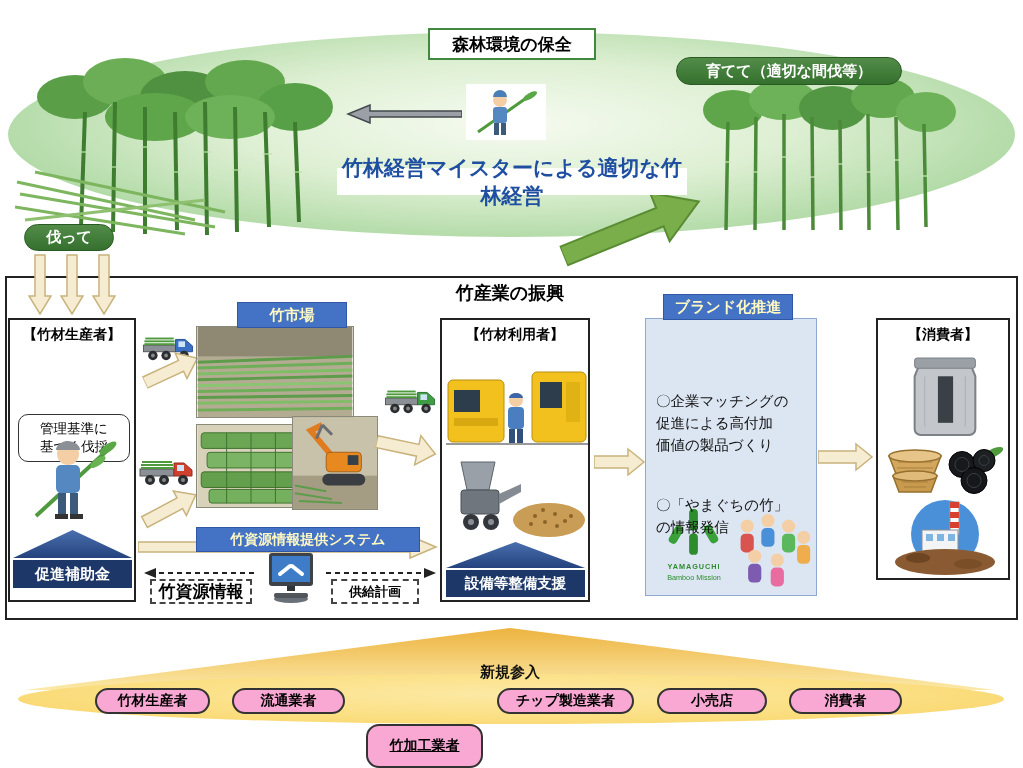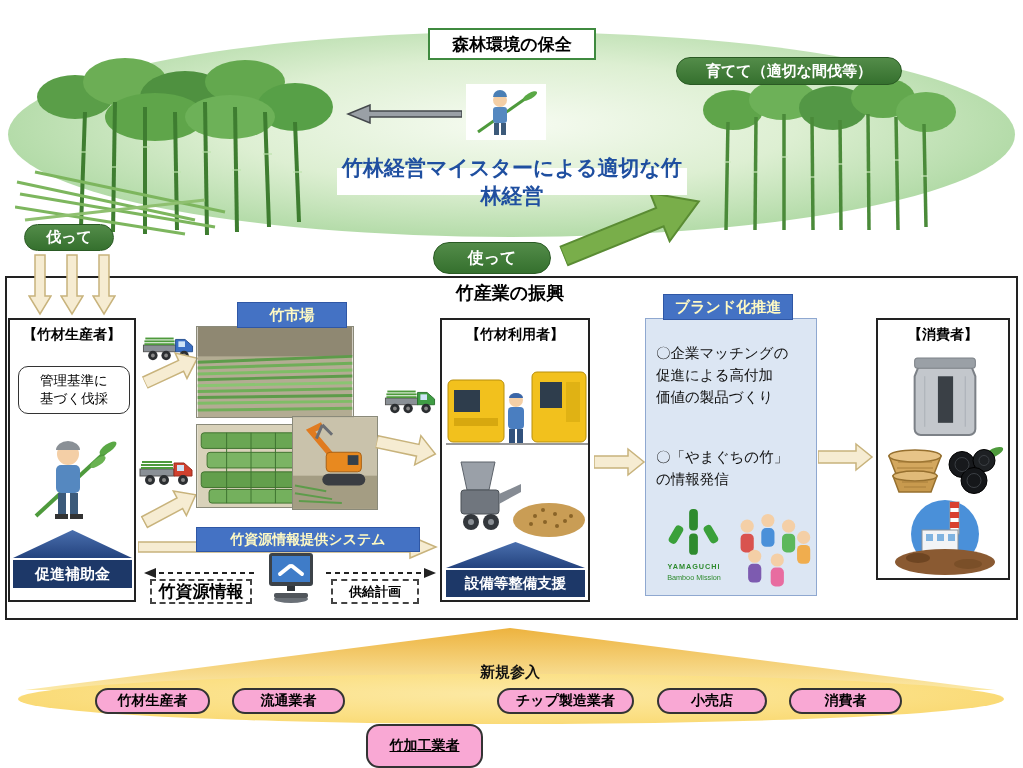--- a/index.html
+++ b/index.html
@@ -8,21 +8,21 @@
   .abs { position:absolute; }
   .flex { display:flex; align-items:center; justify-content:center; text-align:center; }
   .pill { background:linear-gradient(#538c49,#35702e); color:#fff; font-weight:bold;
           border-radius:15px; border:1px solid #2a5a24; }
   .bluelabel { background:#4472c4; color:#fef9c3; font-weight:bold; border:1px solid #2f57a5; }
   .navy { background:#1d3868; color:#fff; font-weight:bold; }
   .pennant { clip-path:polygon(50% 0,100% 100%,0 100%); background:linear-gradient(#4a6fae,#24437e); }
   .frame { background:#fff; border:2px solid #222; }
   .innerbox { background:#fff; border:2px solid #222; }
   .dashedbox { background:#fff; border:2px dashed #444; font-weight:bold; }
-  .prel { white-space:pre-line; }
+  .prel { white-space:pre-line;margin-top:48px; }
   svg { display:block; width:100%; height:100%; }
   .ellipse-top { background:radial-gradient(ellipse at 50% 45%, #f6fbf1 0%, #ddefd2 40%, #b3dba8 72%, #8fc88f 100%);
                  border-radius:50%; }
   .tri { clip-path:polygon(50% 0,100% 100%,0 100%); background:linear-gradient(180deg,#edb33f,#fbe9a8); }
   .yellow-ellipse { border-radius:50%; background:radial-gradient(ellipse at 50% 40%, #fce9a4 0%, #fbdf83 55%, #f8d363 100%); }
   .entity { background:#f9a8d4; border:2px solid #333; border-radius:13px; font-weight:bold; font-size:14px; }
 </style>
 </head>
 <body>
 
@@ -146,21 +146,20 @@
     <svg viewBox="0 0 24 62">
         <polygon points="7,1 17,1 17,42 23,42 12,60 1,42 7,42" fill="#f6ecd2" stroke="#c8b37c" stroke-width="1.5"></polygon>
       </svg>
   </div>
   <div class="abs" style="left:92px;top:254px;width:24px;height:62px;">
     <svg viewBox="0 0 24 62">
         <polygon points="7,1 17,1 17,42 23,42 12,60 1,42 7,42" fill="#f6ecd2" stroke="#c8b37c" stroke-width="1.5"></polygon>
       </svg>
   </div>
 
-  <div class="abs flex pill" style="left:433px;top:242px;width:118px;height:32px;font-size:16px;border-radius:16px;">使って</div>
   <div class="abs flex" style="left:420px;top:280px;width:180px;height:26px;font-weight:bold;font-size:18px;color:#000;">竹産業の振興</div>
 
   <div class="abs innerbox" style="left:8px;top:318px;width:128px;height:284px;">
     <div class="abs flex" style="left:0;top:4px;width:100%;height:22px;font-weight:bold;font-size:14px;">【竹材生産者】</div>
     <div class="abs flex prel" style="left:8px;top:46px;width:112px;height:48px;border:1.5px solid #333;border-radius:10px;font-size:13.5px;">管理基準に
 基づく伐採</div>
     <div class="abs" style="left:16px;top:108px;width:96px;height:100px;">
       <svg viewBox="0 0 92 100">
         <line x1="8" y1="88" x2="84" y2="18" stroke="#4e9a3c" stroke-width="4"></line>
         <ellipse cx="80" cy="20" rx="10" ry="4" fill="#5aa845" transform="rotate(-35 80 20)"></ellipse>

